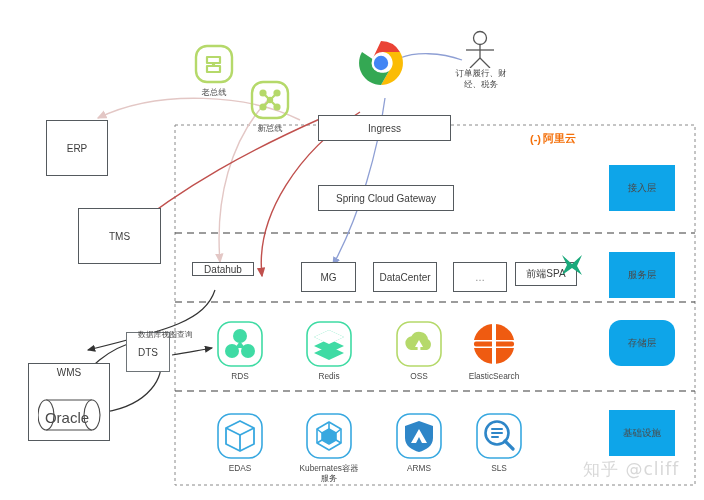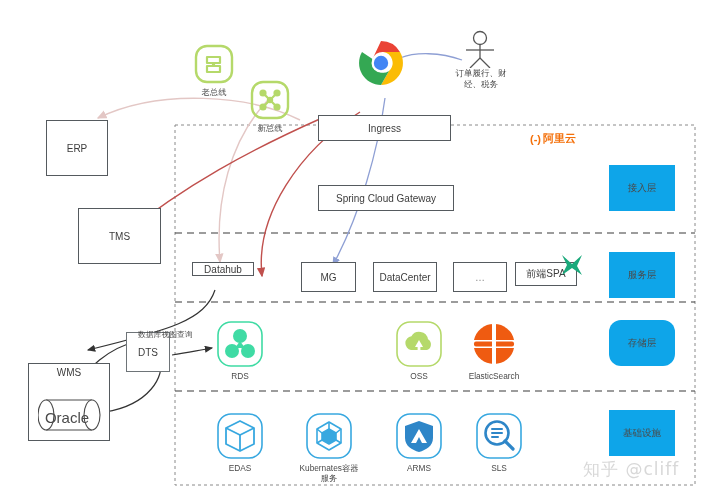--- a/index.html
+++ b/index.html
@@ -182,20 +182,32 @@
       <g fill="#3fdba4">
         <circle cx="24" cy="16" r="7"></circle>
           <circle cx="16" cy="31" r="7"></circle>
           <circle cx="32" cy="31" r="7"></circle>
         <path d="M24 21 l-5 7 h10 z"></path>
       </g>
     </svg>
     <div class="icon-caption">RDS</div>
   </div>
 
+  <div class="icon-wrap" style="left:297px;top:320px;">
+    <svg width="48" height="48" viewBox="0 0 48 48">
+      <rect x="2" y="2" width="44" height="44" rx="13" fill="none" stroke="#3fdba4" stroke-width="1.6"></rect>
+      <g fill="#3fdba4">
+        <path d="M24 10 L39 17 L24 24 L9 17 Z"></path>
+        <path d="M24 19 L39 26 L24 33 L9 26 Z"></path>
+        <path d="M24 26 L39 33 L24 40 L9 33 Z"></path>
+      </g>
+      <path d="M24 10 L39 17 L24 24 L9 17 Z" fill="#ffffff"></path>
+    </svg>
+    <div class="icon-caption">Redis</div>
+  </div>
 
   <div class="icon-wrap" style="left:387px;top:320px;">
     <svg width="48" height="48" viewBox="0 0 48 48">
       <rect x="2" y="2" width="44" height="44" rx="13" fill="none" stroke="#b5d96a" stroke-width="1.6"></rect>
       <path d="M16 30 a7 7 0 0 1 0.4 -13.8 a9 9 0 0 1 16.6 3 a6 6 0 0 1 -1 10.8 Z" fill="#b5d96a"></path>
       <path d="M24 20 l4 7 h-8 z" fill="#ffffff"></path>
       <rect x="22.6" y="25" width="2.8" height="7" fill="#ffffff"></rect>
     </svg>
     <div class="icon-caption">OSS</div>
   </div>

